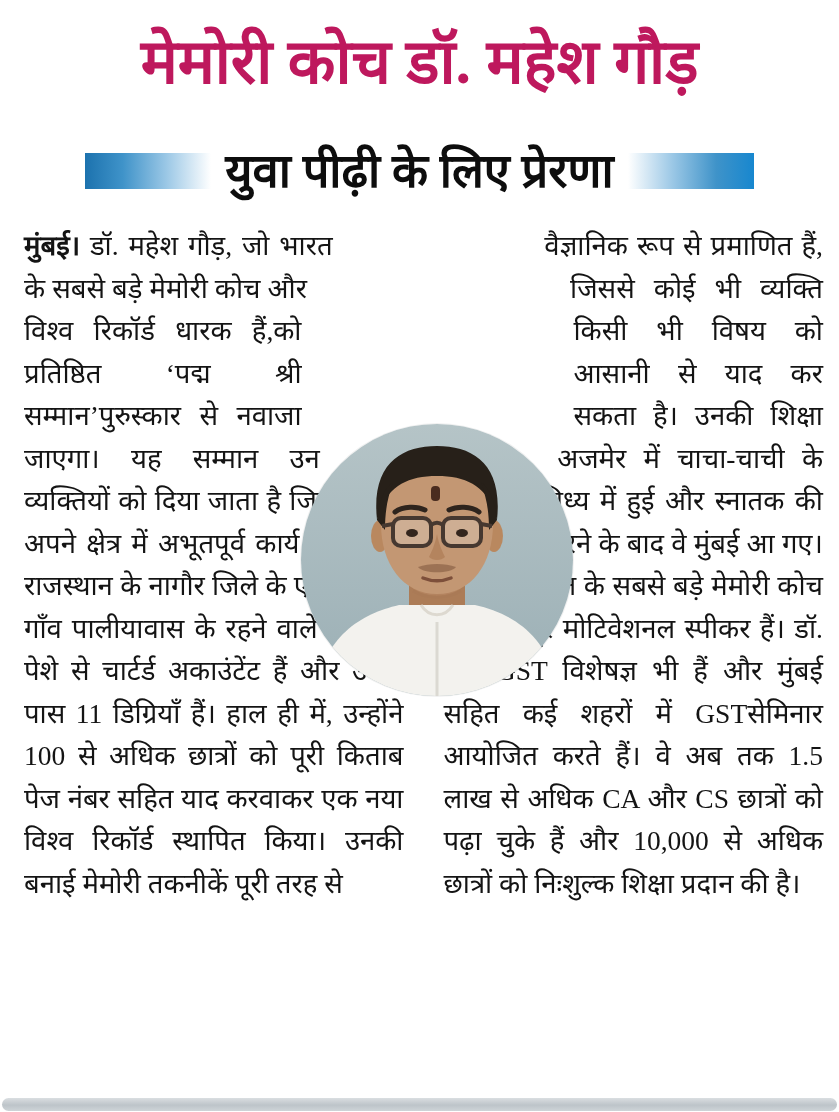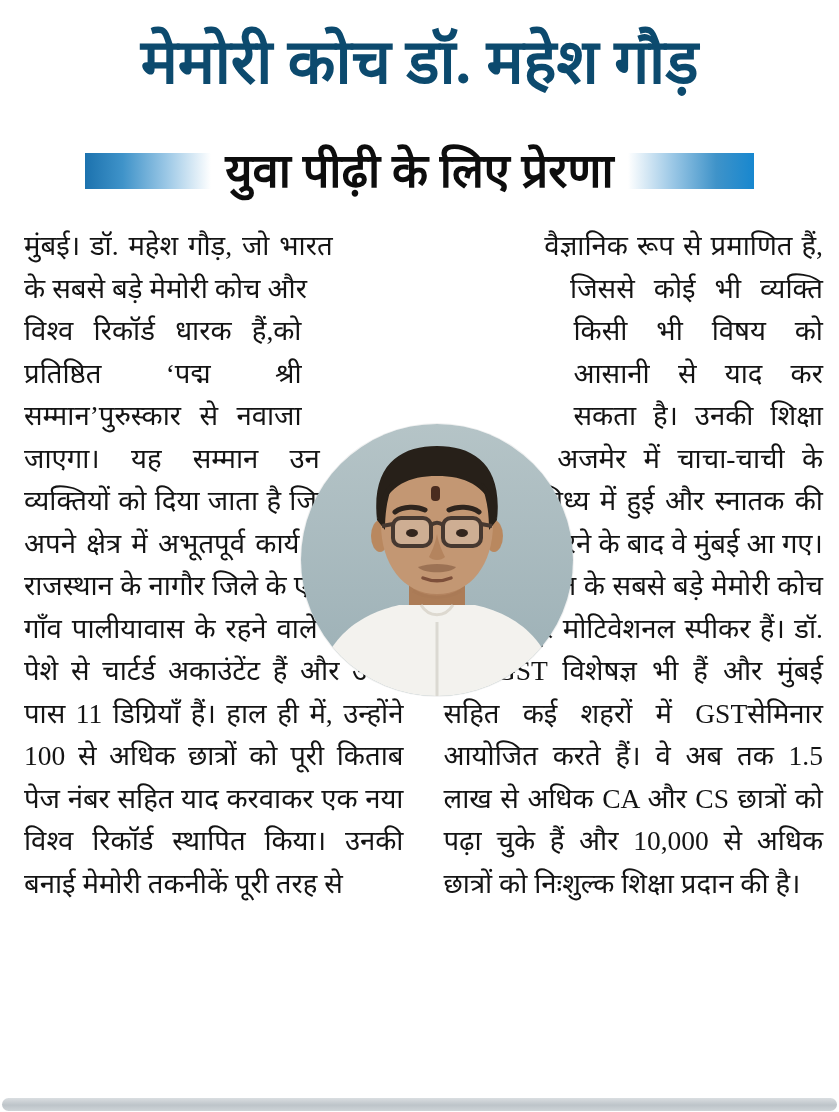--- a/index.html
+++ b/index.html
@@ -14,21 +14,21 @@
     background: #ffffff;
     overflow: hidden;
   }
   
   .headline {
     padding-top: 12px;
     text-align: center;
     font-weight: 700;
     font-size: 62px;
     line-height: 101px;
-    color: #0c4a6e;
+    color: #be185d;
     letter-spacing: 0px;
   }
   
   .subhead-row {
     margin-top: 26px;
     height: 64px;
     display: flex;
     align-items: center;
     justify-content: center;
     gap: 14px;
@@ -56,21 +56,21 @@
     display: flex;
     gap: 40px;
     padding: 0 16px 0 24px;
     margin-top: 22px;
     font-size: 27.5px;
     line-height: 42.5px;
     text-align: justify;
     color: #141414;
   }
   .col { flex: 1 1 0; min-width: 0; }
-  .dateline { font-weight: 400; margin-top: 15px; }
+  .dateline { font-weight: 700; margin-top: 15px; }
   
   .photo-spacer-left {
     float: right;
     width: 102px;
     height: 272px;
     margin-top: 96px;
     shape-outside: circle(136px at 138px 136px);
     shape-margin: 6px;
   }
   .photo-spacer-right {

